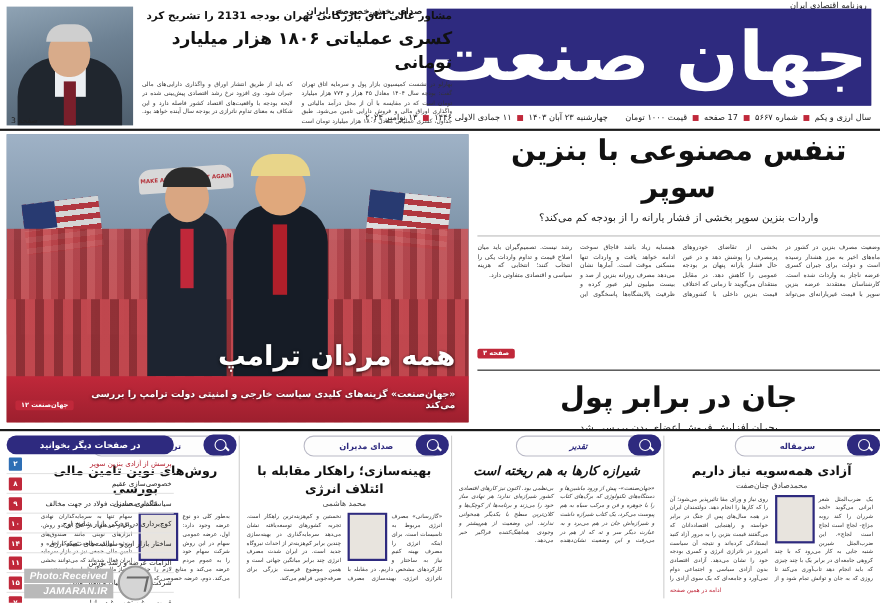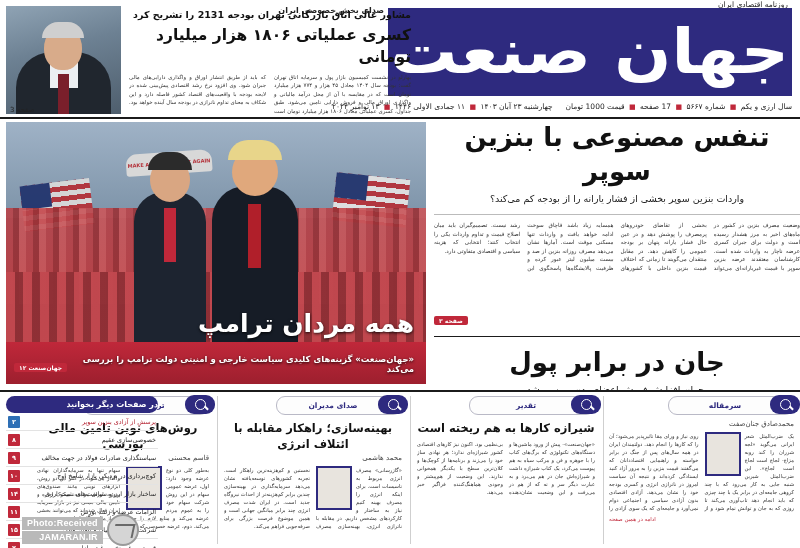--- a/index.html
+++ b/index.html
@@ -168,53 +168,53 @@
   }
   .sec-icon:after{
     content:"";position:absolute;top:4px;right:9px;width:9px;height:9px;
     border:1.6px solid #fff;border-radius:50%;
   }
   .sec-icon:before{
     content:"";position:absolute;top:12px;right:6px;width:5px;height:1.6px;
     background:#fff;transform:rotate(45deg);
   }
   .col-title{font-size:11.5px;font-weight:bold;text-align:center;color:#111;line-height:16px;}
-  .col-author{font-size:7px;text-align:right;color:#444;margin-top:2px;}
+  .col-author{font-size:7px;text-align:center;color:#444;margin-top:2px;}
   .col-body{
     margin-top:4px;font-size:5.2px;line-height:8px;color:#333;text-align:justify;
     column-gap:6px;overflow:hidden;
   }
   .mugshot{
     float:left;width:32px;height:40px;margin:0 4px 2px 0;
     border:2px solid #2e2a7f;background:#e8e4de;position:relative;
   }
   .col-more{font-size:5.4px;color:#c0283a;text-align:left;margin-top:2px;}
 
   
   .otherpages{position:absolute;top:4px;left:6px;width:152px;height:150px;}
   .op-head{
     height:17px;background:#2e2a7f;color:#fff;font-size:8px;font-weight:bold;
-    line-height:17px;border-radius:9px;
+    text-align:center;line-height:17px;border-radius:9px;
   }
   .op-item{
     display:flex;flex-direction:row-reverse;align-items:center;gap:5px;
     height:17px;border-bottom:1px solid #e3e3e3;padding:0 2px;
   }
   .op-num{
     width:12px;height:12px;background:#2e6fb5;color:#fff;font-size:6.5px;
     text-align:center;line-height:12px;font-weight:bold;flex:none;border-radius:1px;
   }
   .op-num.red{background:#c0283a;}
   .op-txt{font-size:6.4px;color:#b4202f;text-align:right;flex:1;white-space:nowrap;overflow:hidden;}
   .op-txt.dark{color:#222;}
 
   
   .watermark{
     position:absolute;bottom:4px;left:22px;height:28px;
-    display:flex;align-items:center;gap:4px;z-index:9;
+    display:flex;align-items:center;gap:4px;z-index:9;font-style:italic;
   }
   .wm-logo{width:28px;height:28px;border-radius:50%;background:#d5d5d5;
     border:2px solid #9a9a9a;position:relative;}
   .wm-logo:after{content:"";position:absolute;top:8px;left:5px;width:18px;height:12px;
     border-top:2px solid #6a6a6a;border-right:2px solid #6a6a6a;transform:skewX(-12deg);}
   .wm-lines{display:flex;flex-direction:column;gap:1px;}
   .wm-l{background:#b9b9b9;color:#fff;font-size:9px;font-weight:bold;
     padding:0 5px;line-height:13px;font-family:"Liberation Sans",sans-serif;letter-spacing:.2px;}
   .vsep{position:absolute;top:4px;width:1px;height:148px;background:#cfcfcf;}
 </style>
@@ -233,21 +233,21 @@
     </div>
 
     <div class="dateline">
       <span class="seg">
         <span>سال ارزی و یکم</span>
         <span class="sep">■</span>
         <span>شماره ۵۶۶۷</span>
         <span class="sep">■</span>
         <span>17 صفحه</span>
         <span class="sep">■</span>
-        <span>قیمت 1000 تومان</span>
+        <span>قیمت ۱۰۰۰ تومان</span>
       </span>
       <span class="seg">
         <span>چهارشنبه ۲۳ آبان ۱۴۰۳</span>
         <span class="sep">■</span>
         <span>۱۱ جمادی الاولی ۱۴۴۶</span>
         <span class="sep">■</span>
         <span>۱۳ نوامبر ۲۰۲۴</span>
       </span>
     </div>
 
@@ -323,34 +323,35 @@
     </div>
   </div>
 
   <div class="bottom">
 
     <div class="bcol" style="right:6px;width:185px;">
       <div class="sec-head">
         <div class="sec-pill">سرمقاله</div>
         <div class="sec-icon"></div>
       </div>
+      <div class="col-title">آزادی همه‌سویه نیاز داریم</div>
       <div class="col-author">محمدصادق جنان‌صفت</div>
       <div class="col-body" style="column-count:2;height:82px;">
         <div class="mugshot">
           
           
         </div>
         <span>یک ضرب‌المثل شعر ایرانی می‌گوید «لجه شرران را کند روبه مزاج- لجاج است لجاج است لجاج». این ضرب‌المثل شیرین شنبه جایی به کار می‌رود که با چند کروهی جامعه‌ای در برابر یک با چند چیزی که باید انجام دهد تاب‌آوری می‌کند تا روزی که به جان و توانش تمام شود و از روی نیاز و ورای مقا تاثیرپذیر می‌شود؛ آن را که کارها را انجام دهد. دولتمندان ایران در همه سال‌های پس از جنگ در برابر خواسته و راهنمایی اقتصاددانان که می‌گفتند قیمت بنزین را به مرور آزاد کنید ایستادگی کرده‌اند و نتیجه آن سیاست امروز در ناترازی انرژی و کسری بودجه خود را نشان می‌دهد. آزادی اقتصادی بدون آزادی سیاسی و اجتماعی دوام نمی‌آورد و جامعه‌ای که یک سوی آزادی را برمی‌گزیند دیر یا زود ناچار به بازنگری خواهد شد.</span>
       </div>
       <div class="col-more">ادامه در همین صفحه</div>
     </div>
 
     <div class="vsep" style="right:196px;"></div>
 
-    <div class="bcol" style="right:205px;width:178px;">
+    <div class="bcol" style="right:205px;width:178px;font-style:italic;">
       <div class="sec-head">
         <div class="sec-pill">تقدیر</div>
         <div class="sec-icon"></div>
       </div>
       <div class="col-title">شیرازه کارها به هم ریخته است</div>
       <div class="col-body" style="column-count:2;height:100px;">«جهان‌صنعت»- پیش از ورود ماشین‌ها و دستگاه‌های تکنولوژی که برگ‌های کتاب را با جوهره و فن و مرکب سیاه به هم پیوست می‌کرد، یک کتاب شیرازه داشت و شیرازه‌اش جان در هم می‌برد و به عبارت دیگر سر و ته که از هم در می‌رفت و این وضعیت نشان‌دهنده بی‌نظمی بود. اکنون نیز کارهای اقتصادی کشور شیرازه‌ای ندارد؛ هر نهادی ساز خود را می‌زند و برنامه‌ها از کوچک‌ها و کلان‌ترین سطح با یکدیگر همخوانی ندارند. این وضعیت از هم‌پیشتر و وجودی هماهنگ‌کننده فراگیر خبر می‌دهد.</div>
     </div>
 
     <div class="vsep" style="right:389px;"></div>
 

